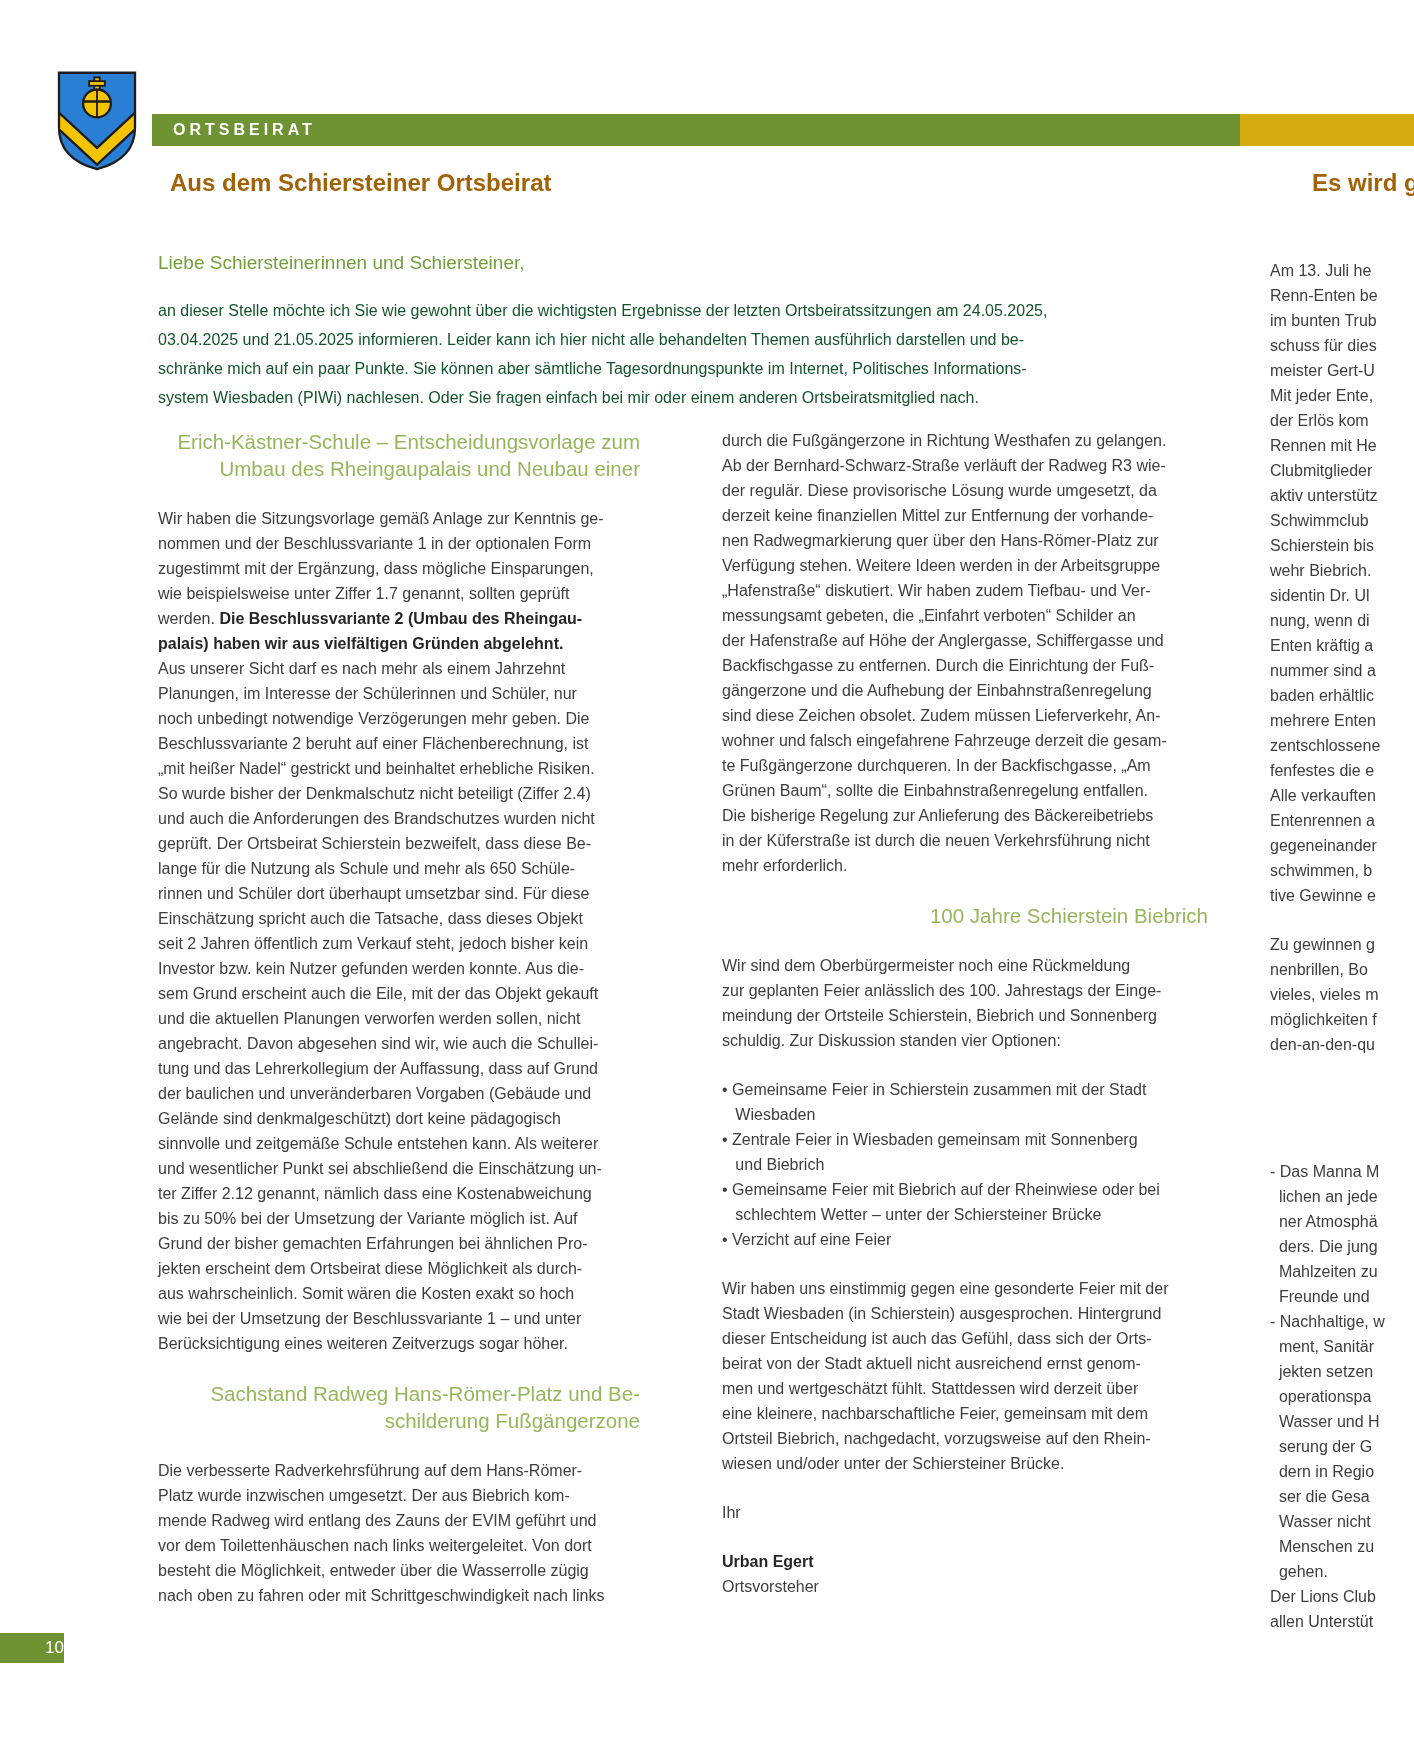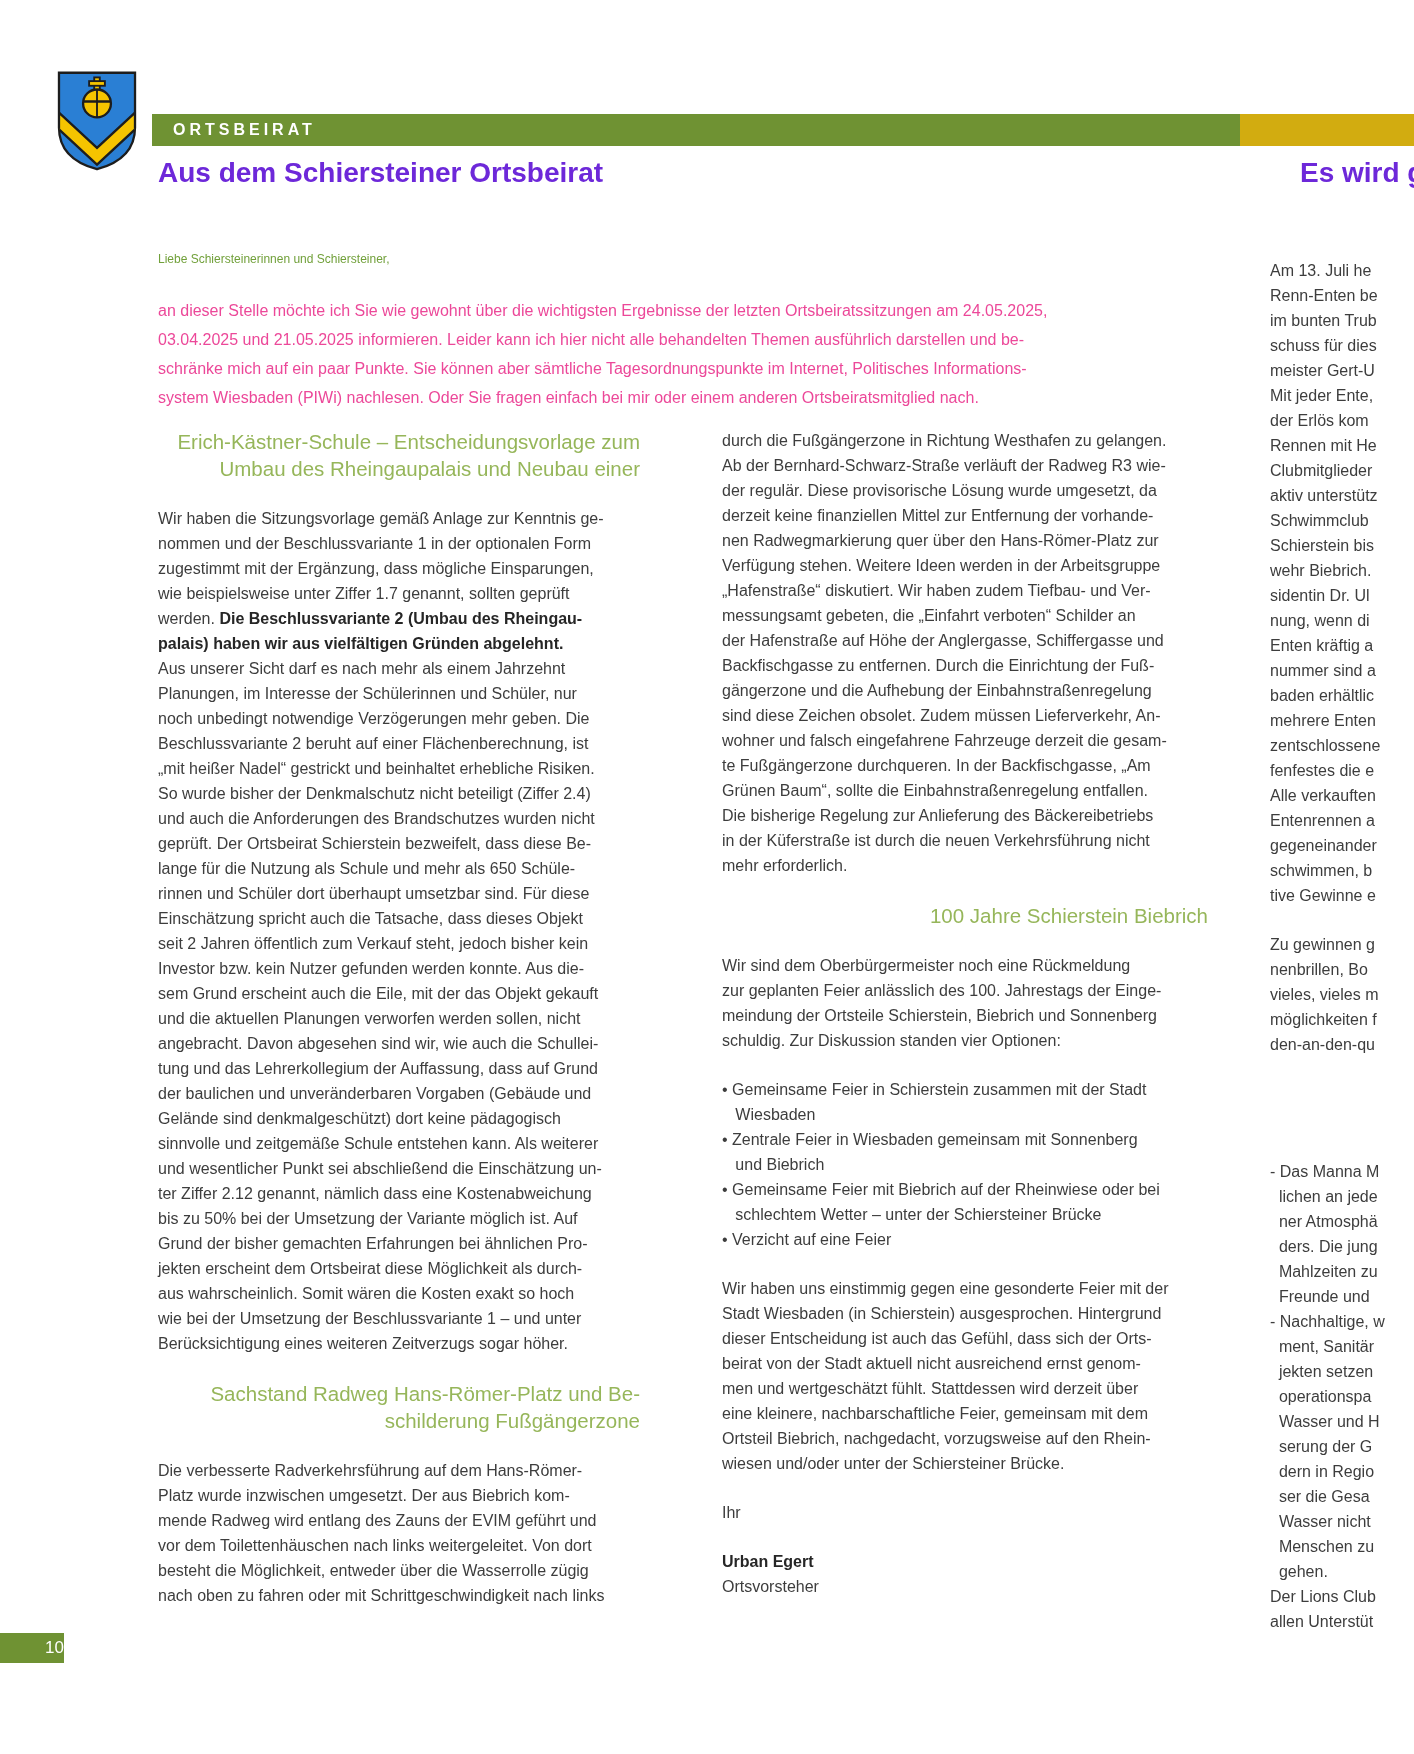--- a/index.html
+++ b/index.html
@@ -13,26 +13,26 @@
     border-radius:28px;
   }
   
   .crest{position:absolute;left:55px;top:70px;width:84px;height:102px;}
   
   .bar-green{position:absolute;left:152px;top:114px;width:1088px;height:32px;background:#6f9233;}
   .bar-label{display:inline-block;line-height:32px;padding-left:21px;color:#ffffff;
     font-size:16px;font-weight:bold;letter-spacing:4px;}
   .bar-yellow{position:absolute;left:1240px;top:114px;width:174px;height:32px;background:#d2ac10;}
   
-  .title{position:absolute;margin:0;font-size:28px;font-weight:bold;color:#6d28d9;white-space:pre;}
+  .title{position:absolute;margin:12px;font-size:24px;font-weight:bold;color:#a16207;white-space:pre;}
   .title1{left:158px;top:157px;}
   .title2{left:1300px;top:157px;}
   
-  .salutation{position:absolute;left:158px;top:252px;font-size:12px;color:#71a03a;}
-  .intro{position:absolute;left:158px;top:296px;width:1030px;font-size:16px;color:#ec4899;}
+  .salutation{position:absolute;left:158px;top:252px;font-size:19px;color:#71a03a;}
+  .intro{position:absolute;left:158px;top:296px;width:1030px;font-size:16px;color:#14532d;}
   .intro .line{line-height:29px;}
   
   .col{position:absolute;font-size:16px;color:#3d3d3d;}
   .col1{left:158px;top:428px;width:482px;}
   .col2{left:722px;top:428px;width:486px;}
   .col3{left:1270px;top:258px;width:420px;}
   .line{white-space:pre;line-height:25px;}
   .block{margin-bottom:24px;}
   .block:last-child{margin-bottom:0;}
   .block.heading{color:#96b65a;font-size:20.5px;text-align:right;}

